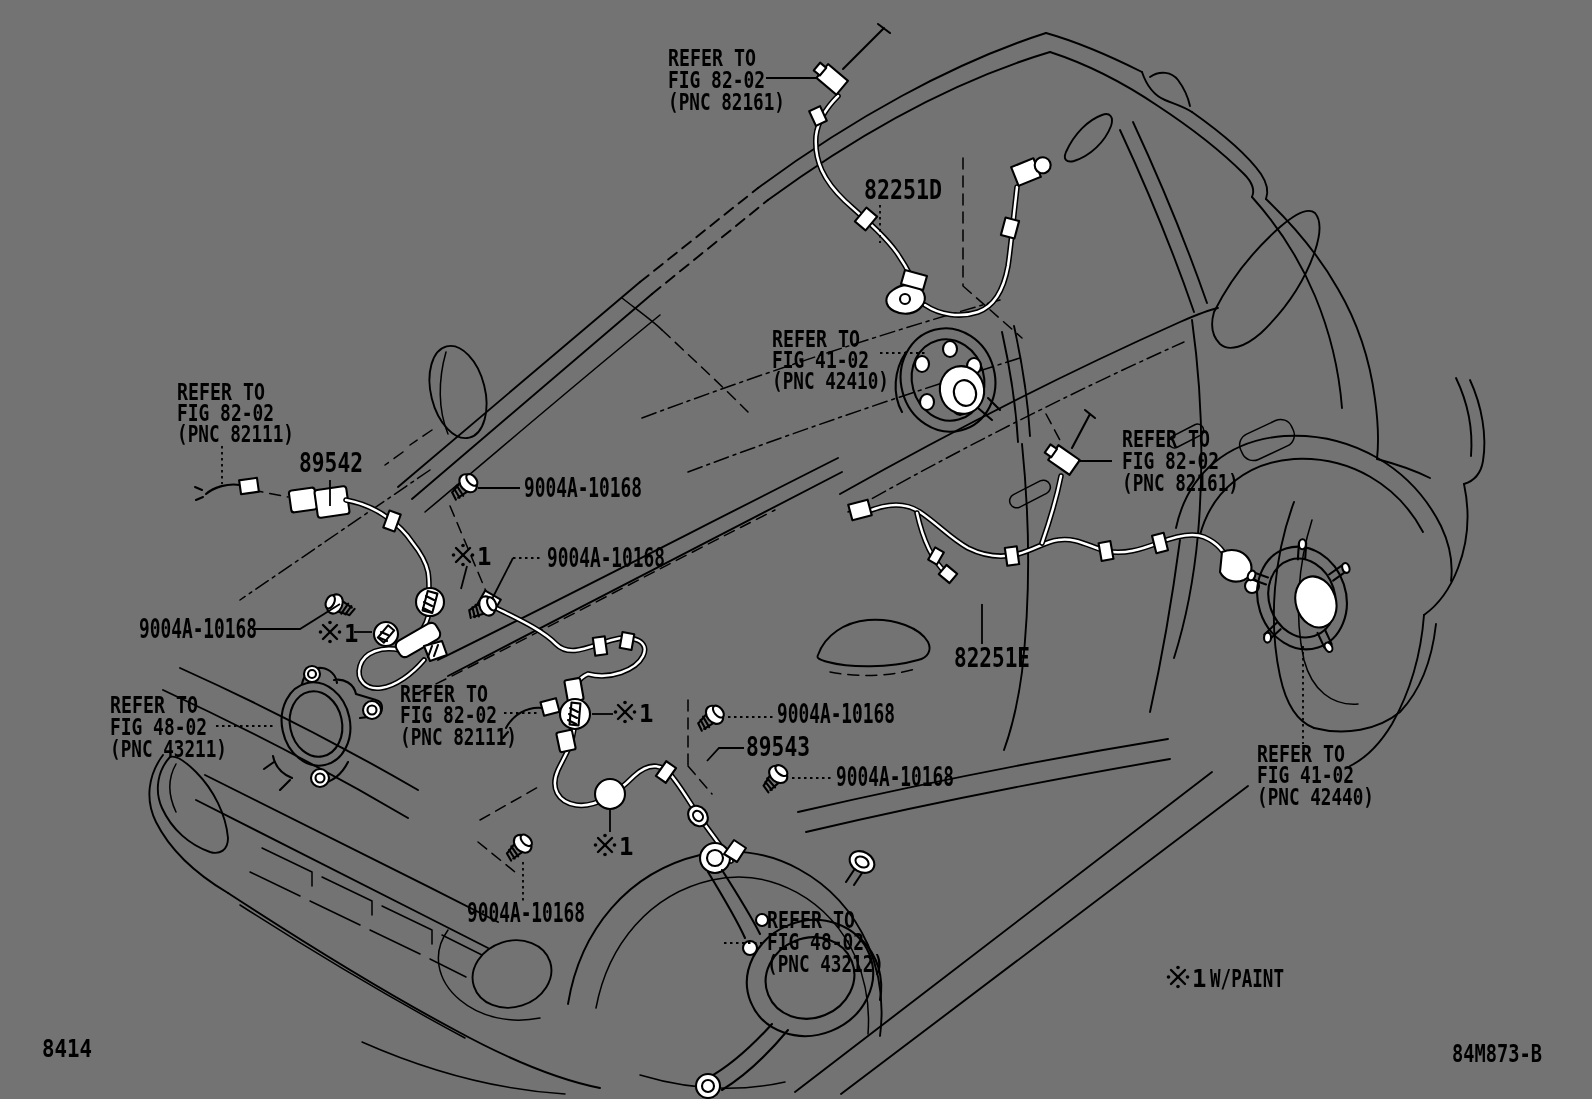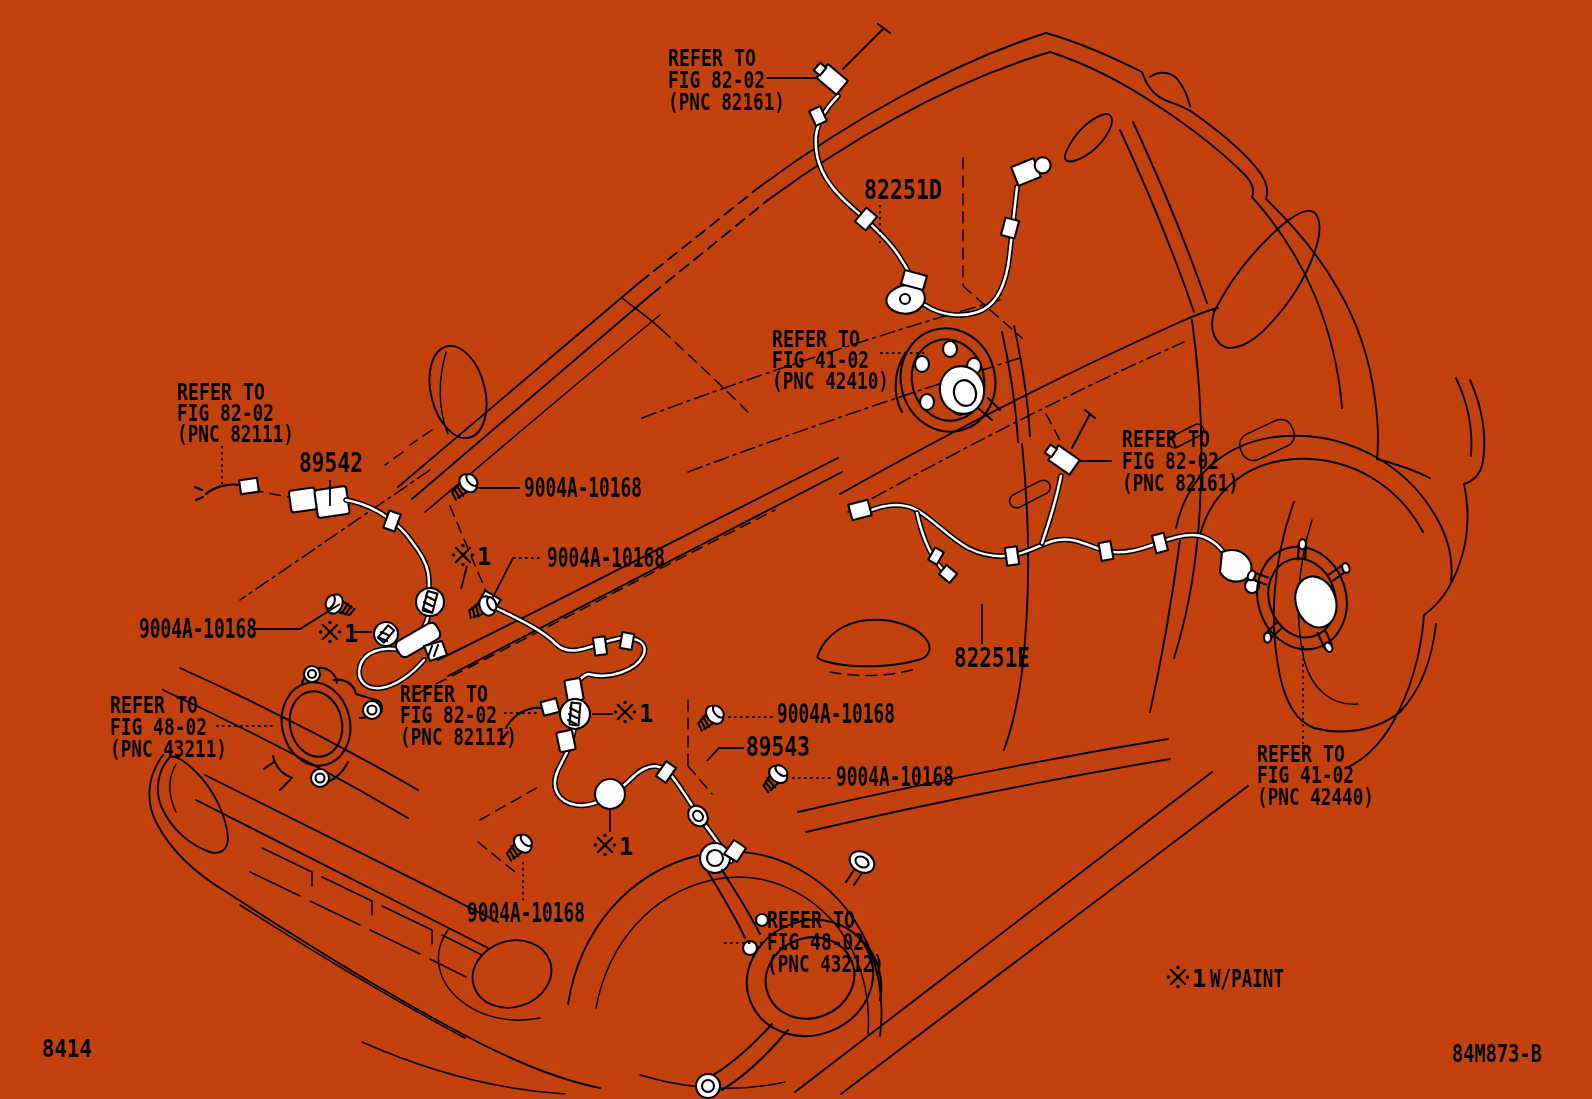--- a/index.html
+++ b/index.html
@@ -1,16 +1,16 @@
 <!DOCTYPE html>
 <html><head>
 <meta charset="utf-8">
 <style>
   html,body{margin:0;padding:0;background:#888;}
-  #stage{width:1592px;height:1099px;background:#c2410c;position:relative;margin:0 auto;overflow:hidden;}
+  #stage{width:1592px;height:1099px;background:#737373;position:relative;margin:0 auto;overflow:hidden;}
   svg{display:block;}
   .car{stroke:#000;stroke-width:1.9;fill:none;stroke-linecap:round;stroke-linejoin:round;}
   .carthin{stroke:#000;stroke-width:1.5;fill:none;stroke-linecap:round;}
   .dash{stroke-dasharray:11 7;}
   .dashdot{stroke-dasharray:15 5 3 5;}
   .part{stroke:#000;stroke-width:2.1;fill:none;stroke-linecap:round;stroke-linejoin:round;}
   .partfill{stroke:#000;stroke-width:2.1;fill:#fff;stroke-linejoin:round;}
   .wire-outer{stroke:#000;stroke-width:5.6;fill:none;stroke-linecap:round;}
   .wire-inner{stroke:#fff;stroke-width:2.5;fill:none;stroke-linecap:round;}
   .leader{stroke:#000;stroke-width:1.8;fill:none;}

